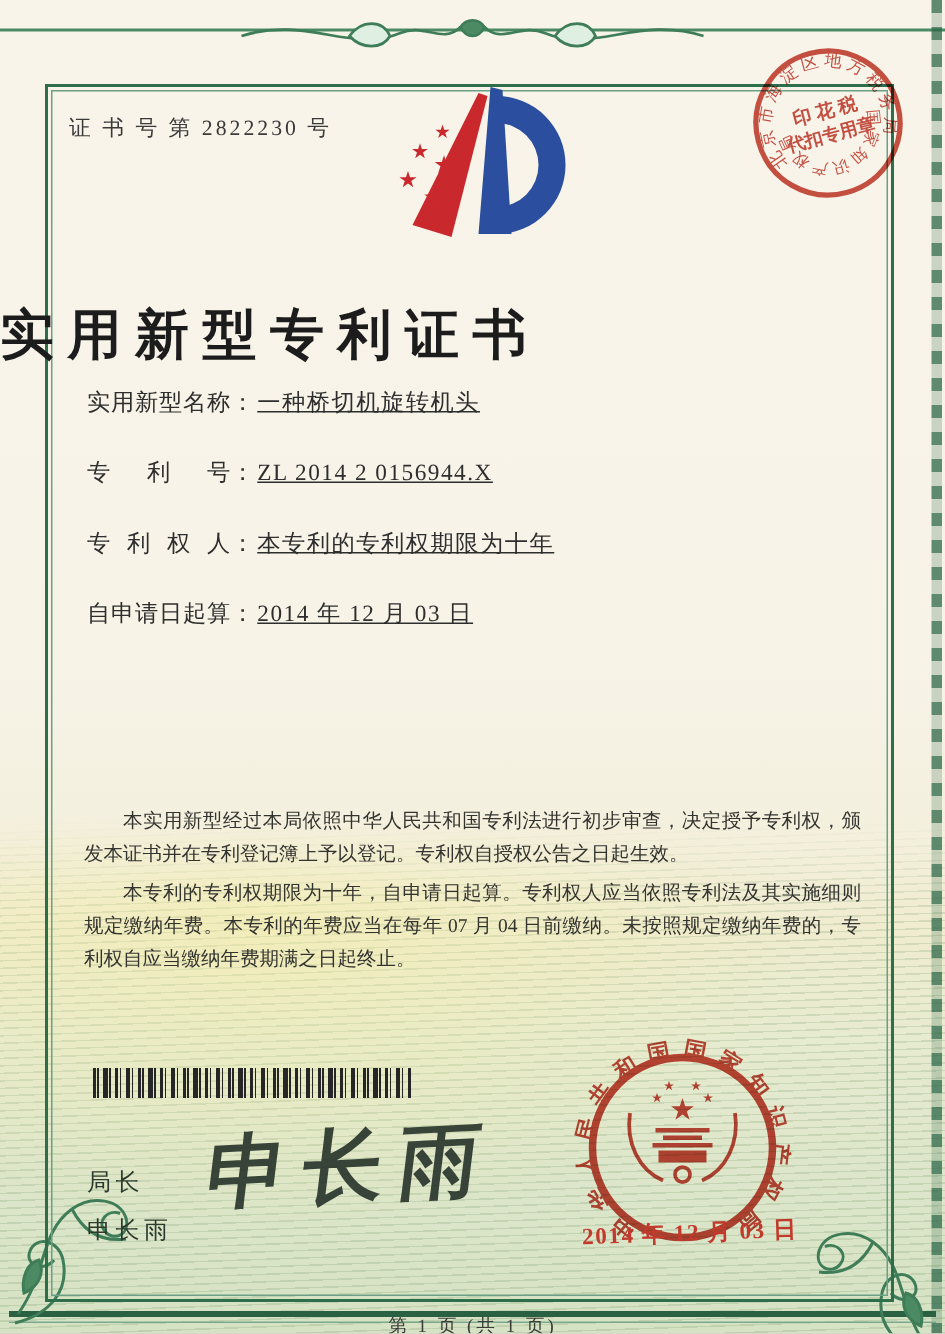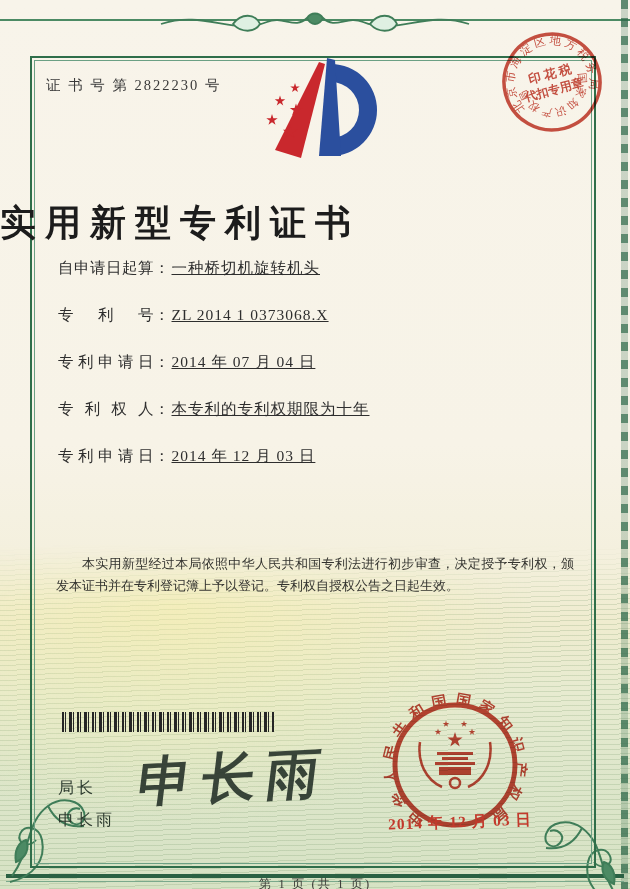--- a/index.html
+++ b/index.html
@@ -61,21 +61,21 @@
   .field-label{
     display:inline-block;width:96px;vertical-align:bottom;
     text-align:justify;text-align-last:justify;letter-spacing:.5px;
   }
   .field-sep{display:inline-block;margin-right:2px;}
   .field-value{letter-spacing:1px;text-decoration:underline;}
   .paragraphs{
     position:absolute;left:56px;top:536px;width:518px;
     font-size:13px;line-height:1.72;color:#33332f;text-align:justify;
   }
-  .paragraphs p{margin:17px 0 3px 0;text-indent:2em;}
+  .paragraphs p{margin:0 0 3px 0;text-indent:2em;}
   .barcode{
     position:absolute;left:62px;top:712px;width:212px;height:20px;
     background:repeating-linear-gradient(90deg,
       #262626 0 2px, transparent 2px 3px,
       #262626 3px 4px, transparent 4px 7px,
       #262626 7px 10px, transparent 10px 11px,
       #262626 11px 12px, transparent 12px 15px);
   }
   .signoff{position:absolute;left:58px;top:778px;font-size:16px;color:#2c3a2e;letter-spacing:3px;font-family:Liberation Serif, serif;}
   .signoff div{margin-bottom:11px;}
@@ -177,38 +177,36 @@
       <use href="#star" transform="translate(61,60) scale(6.5)"></use>
       <use href="#star" transform="translate(37,70) scale(6)"></use>
       <use href="#star" transform="translate(55,82) scale(7.5)"></use>
     </g>
   </svg>
 
   <div class="doc-title">实用新型专利证书</div>
 
   <div class="fields">
     <div class="field-row">
-      <span class="field-label">自申请日起算</span><span class="field-sep">：</span><span class="field-value">一种桥切机旋转机头</span>
-    </div>
-    <div class="field-row">
-      <span class="field-label">专 利 号</span><span class="field-sep">：</span><span class="field-value">ZL 2014 1 0373068.X</span>
-    </div>
-    <div class="field-row">
-      <span class="field-label">专利申请日</span><span class="field-sep">：</span><span class="field-value">2014 年 07 月 04 日</span>
+      <span class="field-label">实用新型名称</span><span class="field-sep">：</span><span class="field-value">一种桥切机旋转机头</span>
+    </div>
+    <div class="field-row">
+      <span class="field-label">专 利 号</span><span class="field-sep">：</span><span class="field-value">ZL 2014 2 0156944.X</span>
     </div>
     <div class="field-row">
       <span class="field-label">专 利 权 人</span><span class="field-sep">：</span><span class="field-value">本专利的专利权期限为十年</span>
     </div>
     <div class="field-row">
-      <span class="field-label">专利申请日</span><span class="field-sep">：</span><span class="field-value">2014 年 12 月 03 日</span>
+      <span class="field-label">自申请日起算</span><span class="field-sep">：</span><span class="field-value">2014 年 12 月 03 日</span>
     </div>
   </div>
 
   <div class="paragraphs">
     <p>本实用新型经过本局依照中华人民共和国专利法进行初步审查，决定授予专利权，颁发本证书并在专利登记簿上予以登记。专利权自授权公告之日起生效。</p>
+    <p>本专利的专利权期限为十年，自申请日起算。专利权人应当依照专利法及其实施细则规定缴纳年费。本专利的年费应当在每年 07 月 04 日前缴纳。未按照规定缴纳年费的，专利权自应当缴纳年费期满之日起终止。</p>
   </div>
 
   <div class="barcode"></div>
 
   <div class="signoff">
     <div>局长</div>
     <div>申长雨</div>
   </div>
   <div class="autograph">申长雨</div>
 

